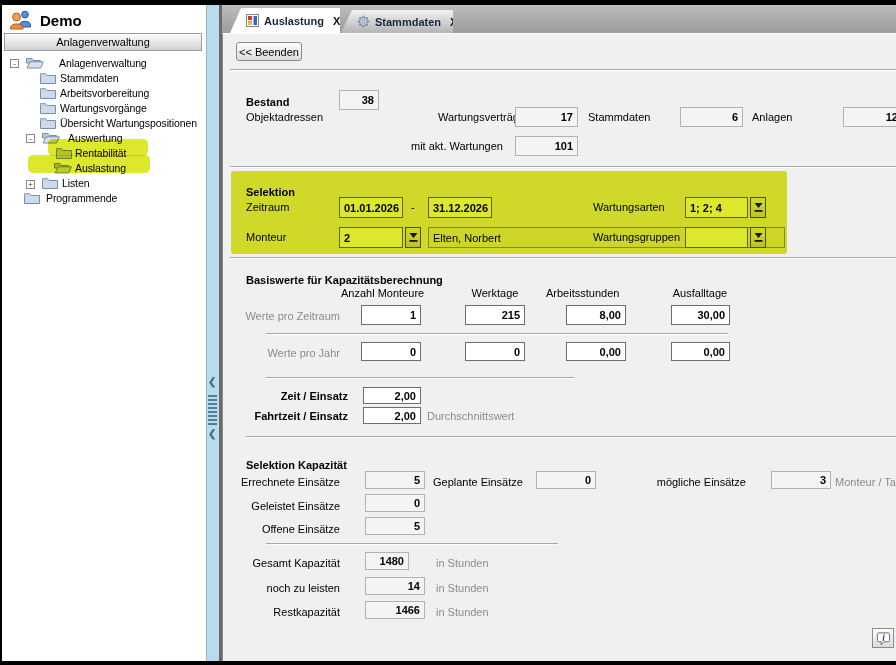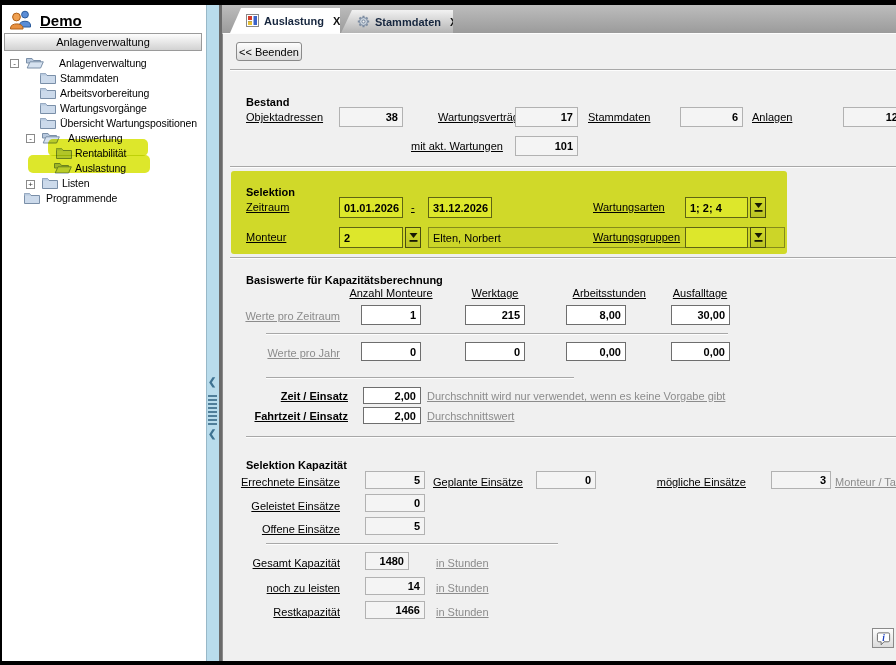--- a/index.html
+++ b/index.html
@@ -1,20 +1,20 @@
 <!DOCTYPE html>
 <html><head>
 <meta charset="utf-8">
 <style>
   * { margin:0; padding:0; box-sizing:border-box; }
   body { font-family:"Liberation Sans", sans-serif; background:#888; }
   .root { position:relative; width:896px; height:665px; background:#fff; overflow:hidden; }
   .abs { position:absolute; }
   .bar-black { position:absolute; background:#000; }
-  .lbl { position:absolute; font-size:11px; color:#000; white-space:nowrap;text-decoration:underline; }
+  .lbl { position:absolute; font-size:11px; color:#000; white-space:nowrap; }
   .lbl.gray { color:#8c8c8c; }
   .lbl.bold { font-weight:bold; }
   .lbl.r { text-align:right; }
   .heading { position:absolute; font-size:11px; font-weight:bold; color:#000; white-space:nowrap;margin-top:8px; }
   .fld { position:absolute; font-size:11px; font-weight:bold; color:#000; display:flex; align-items:center; overflow:hidden; white-space:nowrap; }
   .fld.ro { background:#f4f4f4; border:1px solid #b2b2b2; }
   .fld.ed { background:#ffffff; border:1px solid #6e6e6e; }
   .fld.num { justify-content:flex-end; padding-right:4px; }
   .fld.txt { justify-content:flex-start; padding-left:4px; }
   .etch { position:absolute; height:2px; border-top:1px solid #a8a8a8; border-bottom:1px solid #fdfdfd; }
@@ -191,21 +191,21 @@
     </div>
   </div>
 
   <div class="content"></div>
 
   <div class="btn" style="left:236px;top:42px;width:66px;height:19px">&lt;&lt; Beenden</div>
   <div class="etch" style="left:230px;top:69px;width:666px"></div>
 
   <div class="heading" style="left:246px;top:88px">Bestand</div>
   <div class="lbl" style="left:246px;top:111px">Objektadressen</div>
-  <div class="fld ro num" style="left:339px;top:107px;width:64px;height:20px">38</div>
+  <div class="fld ro num" style="left:339px;top:90px;width:40px;height:20px">38</div>
   <div class="lbl" style="left:438px;top:111px">Wartungsverträge</div>
   <div class="fld ro num" style="left:515px;top:107px;width:63px;height:20px">17</div>
   <div class="lbl" style="left:588px;top:111px">Stammdaten</div>
   <div class="fld ro num" style="left:680px;top:107px;width:63px;height:20px">6</div>
   <div class="lbl" style="left:752px;top:111px">Anlagen</div>
   <div class="fld ro num" style="left:843px;top:107px;width:60px;height:20px">12</div>
   <div class="lbl" style="left:411px;top:140px">mit akt. Wartungen</div>
   <div class="fld ro num" style="left:515px;top:136px;width:63px;height:20px">101</div>
 
   <div class="etch" style="left:230px;top:166px;width:666px"></div>
@@ -237,44 +237,43 @@
   <div class="dropbtn" style="left:750px;top:227px">
     <svg width="9" height="11" viewBox="0 0 9 11">
         <polygon points="0.5,1 8.5,1 4.5,6" fill="#1a1a1a"></polygon>
         <rect x="0.5" y="8" width="8" height="1.8" fill="#1a1a1a"></rect>
       </svg>
   </div>
 
   <div class="etch" style="left:230px;top:257px;width:666px"></div>
 
   <div class="heading" style="left:246px;top:266px">Basiswerte für Kapazitätsberechnung</div>
-  <div class="lbl" style="left:341px;top:287px;width:100px;text-align:center">Anzahl Monteure</div>
+  <div class="lbl" style="left:341px;top:287px;width:100px;text-align:left">Anzahl Monteure</div>
   <div class="lbl" style="left:445px;top:287px;width:100px;text-align:center">Werktage</div>
-  <div class="lbl" style="left:546px;top:287px;width:100px;text-align:right">Arbeitsstunden</div>
+  <div class="lbl" style="left:546px;top:287px;width:100px;text-align:left">Arbeitsstunden</div>
   <div class="lbl" style="left:650px;top:287px;width:100px;text-align:center">Ausfalltage</div>
 
   <div class="lbl gray r" style="left:190px;top:310px;width:150px">Werte pro Zeitraum</div>
   <div class="fld ed num" style="left:361px;top:305px;width:60px;height:20px">1</div>
   <div class="fld ed num" style="left:465px;top:305px;width:60px;height:20px">215</div>
   <div class="fld ed num" style="left:566px;top:305px;width:60px;height:20px">8,00</div>
   <div class="fld ed num" style="left:671px;top:305px;width:59px;height:20px">30,00</div>
 
   <div class="etch" style="left:266px;top:333px;width:462px"></div>
 
   <div class="lbl gray r" style="left:190px;top:347px;width:150px">Werte pro Jahr</div>
   <div class="fld ed num" style="left:361px;top:342px;width:60px;height:19px">0</div>
   <div class="fld ed num" style="left:465px;top:342px;width:60px;height:19px">0</div>
   <div class="fld ed num" style="left:566px;top:342px;width:60px;height:19px">0,00</div>
   <div class="fld ed num" style="left:671px;top:342px;width:59px;height:19px">0,00</div>
 
   <div class="etch" style="left:266px;top:377px;width:308px"></div>
 
   <div class="lbl bold r" style="left:198px;top:390px;width:150px">Zeit / Einsatz</div>
   <div class="fld ed num" style="left:363px;top:387px;width:58px;height:17px">2,00</div>
-  <div class="lbl gray" style="left:427px;top:390px">Durchschnitt wird nur verwendet, wenn es keine Vorgabe gibt</div>
   <div class="lbl bold r" style="left:198px;top:410px;width:150px">Fahrtzeit / Einsatz</div>
   <div class="fld ed num" style="left:363px;top:407px;width:58px;height:17px">2,00</div>
   <div class="lbl gray" style="left:427px;top:410px">Durchschnittswert</div>
 
   <div class="etch" style="left:246px;top:436px;width:650px"></div>
 
   <div class="heading" style="left:246px;top:451px">Selektion Kapazität</div>
   <div class="lbl r" style="left:190px;top:476px;width:150px">Errechnete Einsätze</div>
   <div class="fld ro num" style="left:365px;top:471px;width:60px;height:18px">5</div>
   <div class="lbl" style="left:433px;top:476px">Geplante Einsätze</div>

